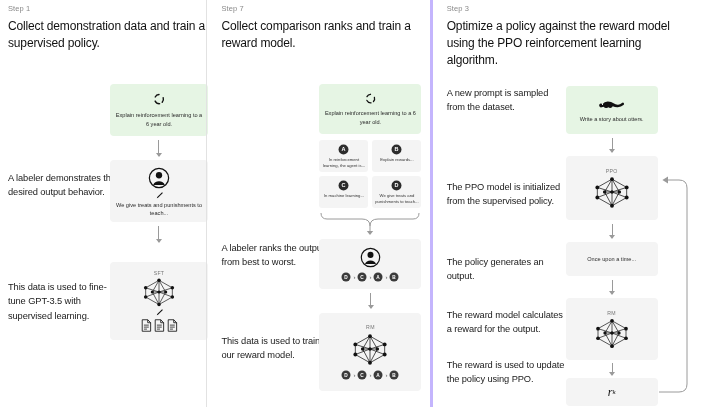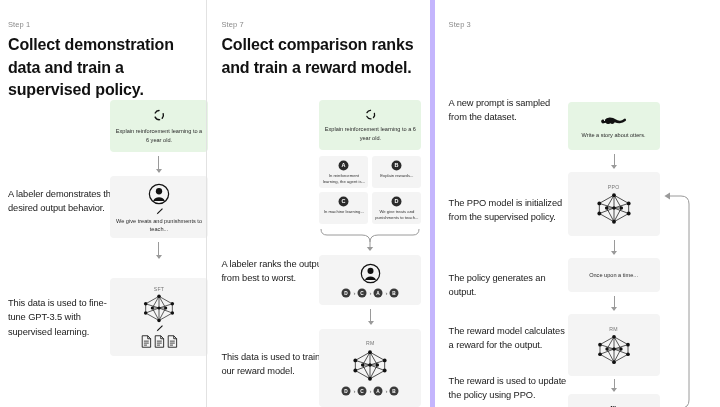--- a/index.html
+++ b/index.html
@@ -12,39 +12,39 @@
   }
   .diagram {
     position: relative;
     width: 720px; height: 407px;
     background: #ffffff;
     display: flex;
   }
   .column {
     position: relative;
     height: 407px;
-    padding: 20px 0 0 0;
+    padding: 4px 0 0 0;
   }
   .col1 { width: 222px; }
   .col2 { width: 240px; border-left: 1px solid #e2e2e2; }
-  .col3 { width: 312px; border-left: 5px solid #c4b5fd; }
+  .col3 { width: 312px; border-left: 3px solid #c4b5fd; }
 
   .col-inner { position: relative; width: 100%; height: 100%; padding-left: 8px; }
   .col2 .col-inner, .col3 .col-inner { padding-left: 14px; }
 
   .step-label {
     font-size: 7.5px;
     color: #8a8a8a;
     letter-spacing: 0.1px;
     margin-bottom: 5px;
     font-weight: 400;
   }
   .step-title {
-    font-size: 16px;
-    font-weight: bold;
+    font-size: 12px;
+    font-weight: normal;
     color: #111111;
     line-height: 1.42;
     letter-spacing: -0.15px;
     max-width: 215px;
   }
   .col3 .step-title { max-width: 235px; }
 
   
   .desc {
     position: absolute;
@@ -371,22 +371,23 @@
               </svg>
           </div>
         </div>
       </div>
     </div>
   </div>
 
   <div class="column col3">
     <div class="col-inner">
       <div class="step-label">Step 3</div>
-
-      <div class="desc" style="left:14px; top:76px;">A new prompt is sampled from the dataset.</div>
+      <div class="step-title">Optimize a policy against the reward model using the PPO reinforcement learning algorithm.</div>
+
+      <div class="desc" style="left:14px; top:82px;">A new prompt is sampled from the dataset.</div>
       <div class="desc" style="left:14px; top:160px; width:118px;margin-top:16px;">The PPO model is initialized from the supervised policy.</div>
       <div class="desc" style="left:14px; top:251px; width:118px;">The policy generates an output.</div>
       <div class="desc" style="left:14px; top:354px; width:118px;">The reward is used to update the policy using PPO.</div>
       <div class="desc" style="left:14px; top:304px; width:118px;">The reward model calculates a reward for the output.</div>
 
       <div class="card green" style="left:133px; top:82px; width:92px; height:48px;">
         <div style="display:flex;flex-direction:column;align-items:center;justify-content:center;height:100%;">
           <span>
             <svg width="28" height="14" viewBox="0 0 40 20">
               <path d="M4 15 q-2-1-2.4-3 0-2 2-2.6 1.6-0.4 2.6 0.8 3-4 8-3.8 5 0.2 8 2.6 3 2.2 6.4 2 3-0.2 5.6-2.4 1.6-1.4 2.8 0.2 0.8 1.4-0.6 2.6-3.4 3-8 3.2-4 0.2-7.4-1.4-0.6 1.6-2.4 2.2-2 0.6-3.6-0.6-1.6 1.2-3.6 1-2-0.2-3-1.4 0-0.2-0.4-0.4z" fill="#111"></path>

